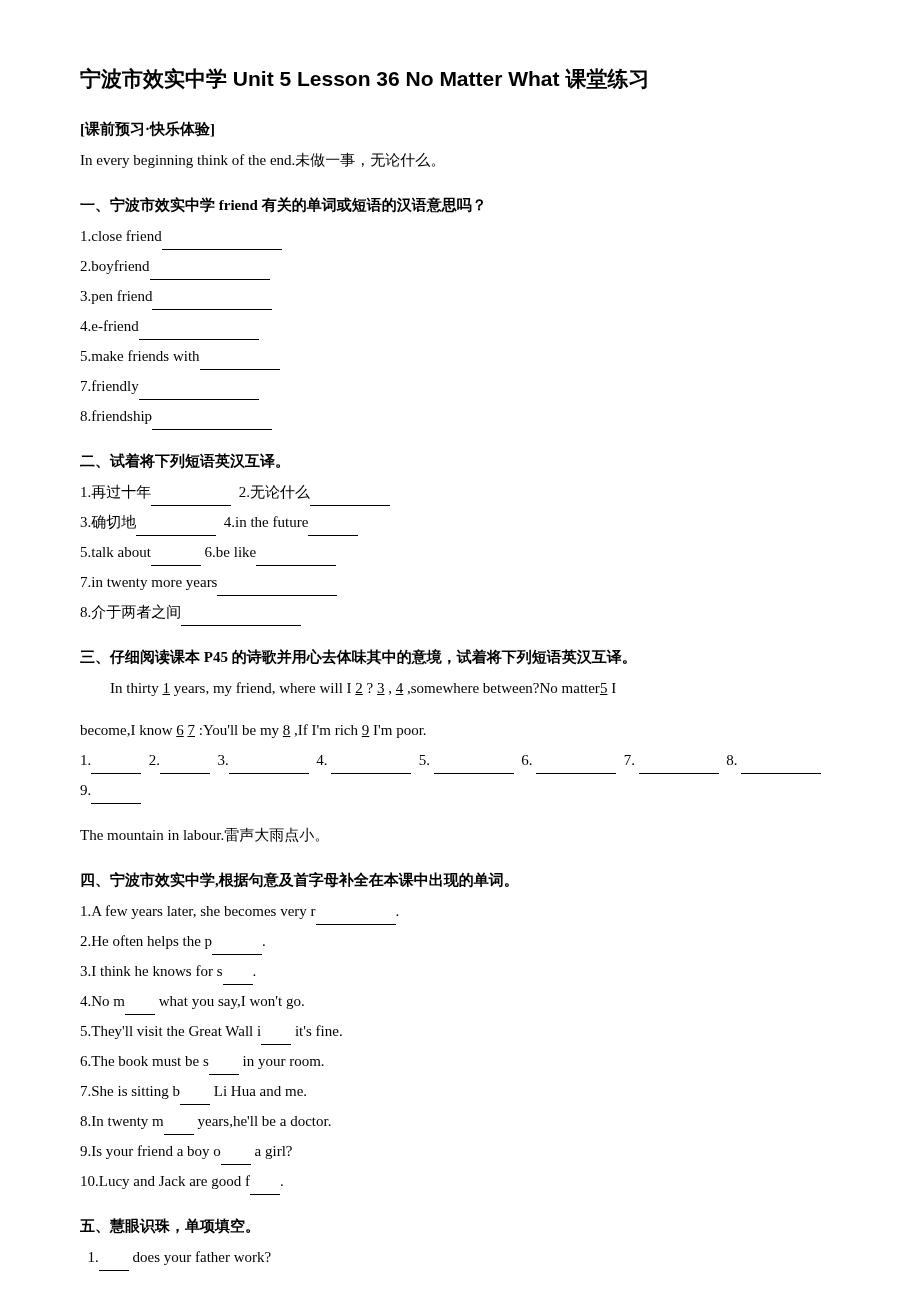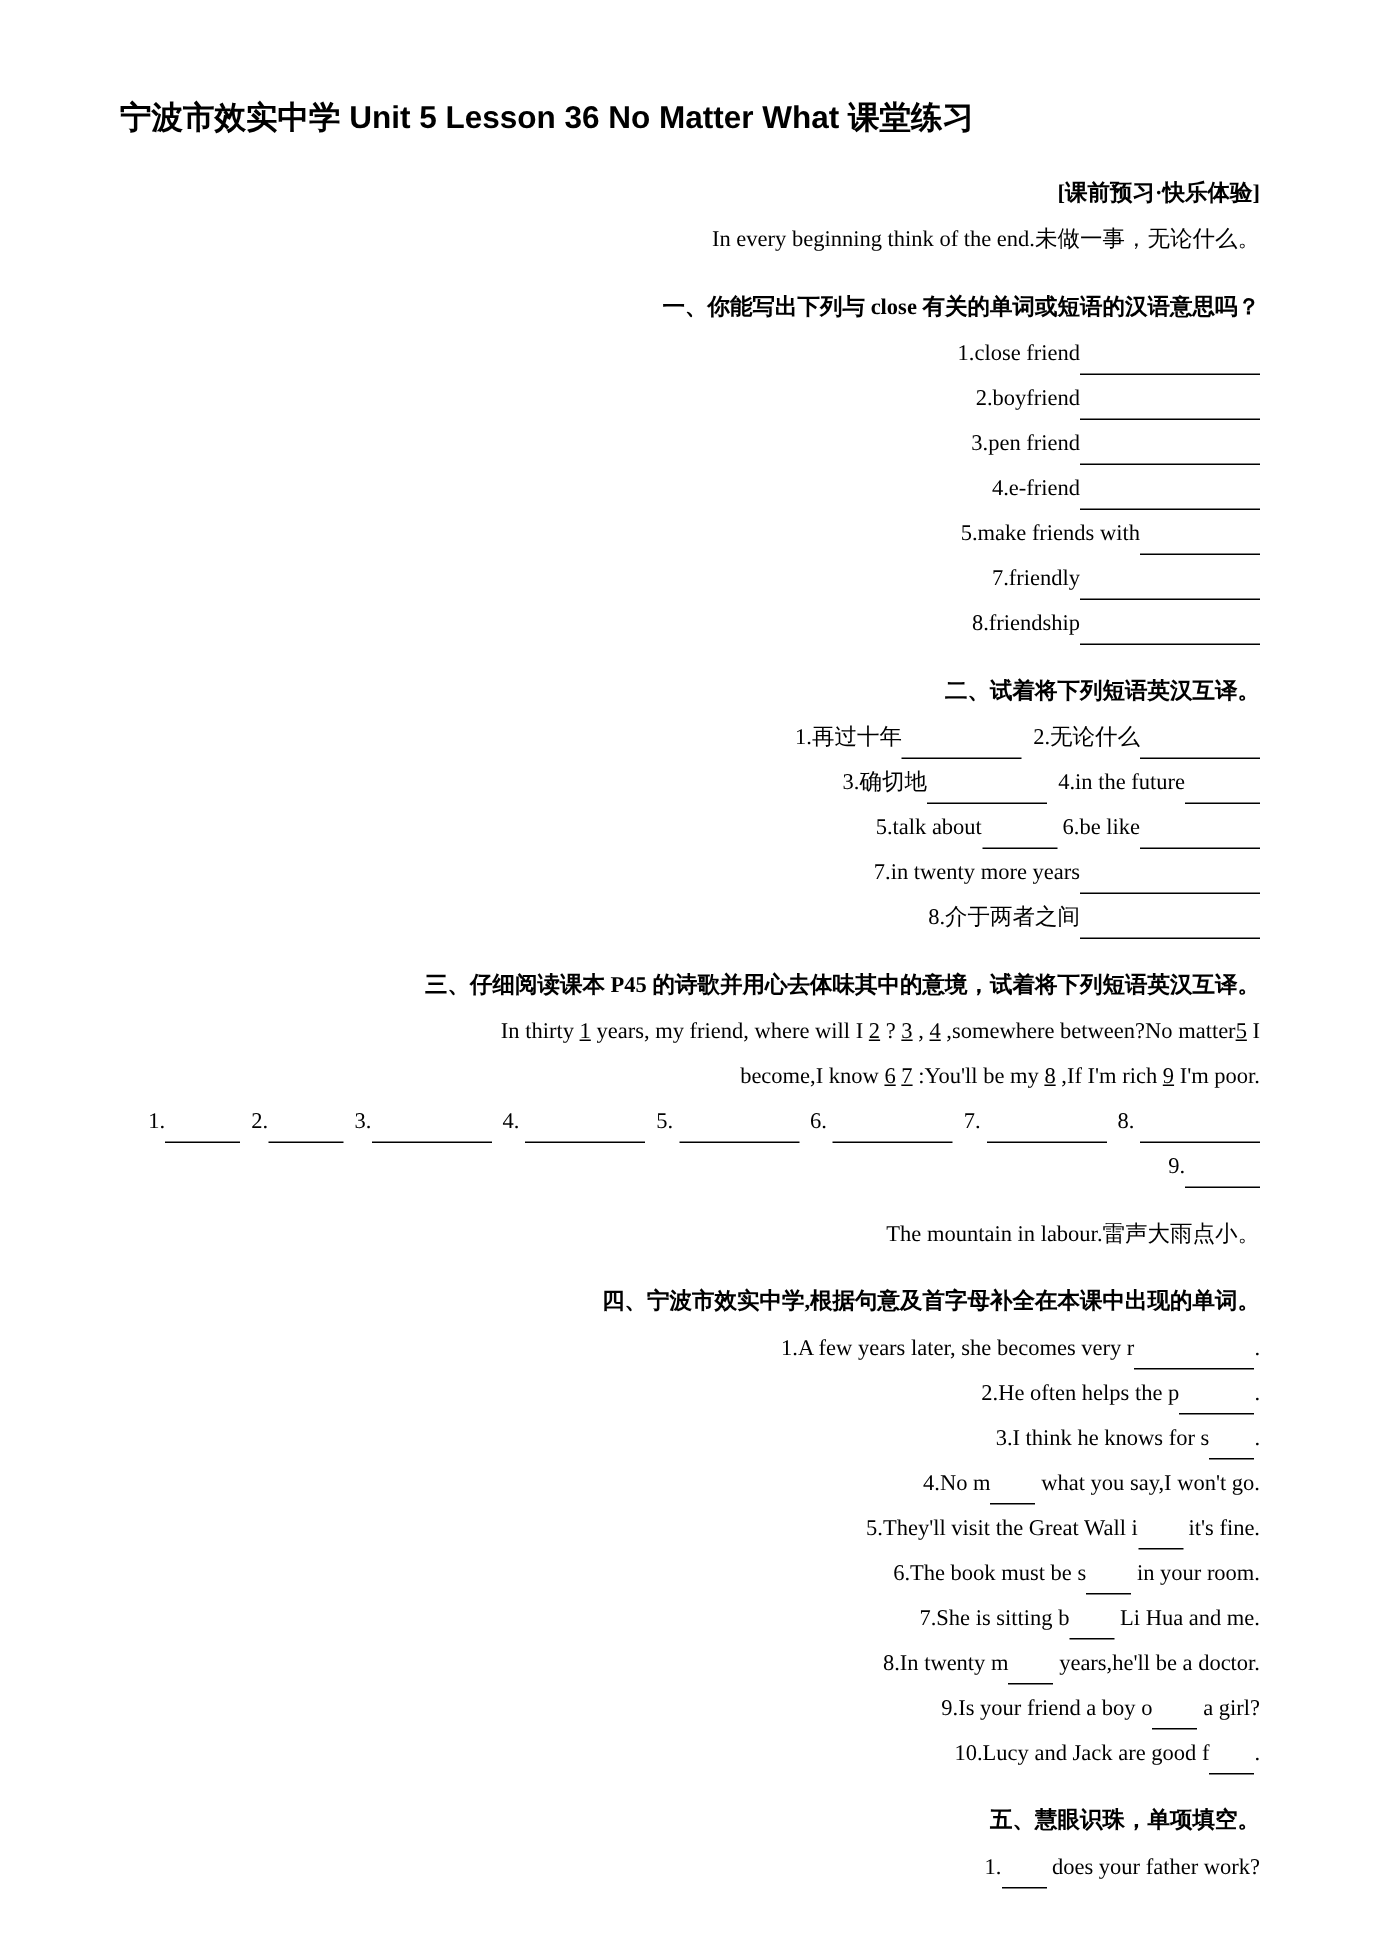--- a/index.html
+++ b/index.html
@@ -53,42 +53,41 @@
     }
     .underline-lg {
       display: inline-block;
       border-bottom: 1px solid #000;
       min-width: 120px;
       height: 1.2em;
       vertical-align: bottom;
     }
     p {
       margin-bottom: 2px;
-      text-align: right;
     }
     .line {
       margin-bottom: 3px;
     }
     .poem-line {
       margin-left: 2em;
-      margin-bottom: 3px;
+      margin-bottom: 15px;
     }
   </style>
 </head>
 <body>
 
 <h1>宁波市效实中学 Unit 5 Lesson 36 No Matter What 课堂练习</h1>
 
 <div class="section">
   <p class="section-header">[课前预习·快乐体验]</p>
   <p>In every beginning think of the end.未做一事，无论什么。</p>
 </div>
 
 <div class="section">
-  <p class="section-header">一、你能写出下列与 close 有关的单词或短语的汉语意思吗？</p>
+  <p class="section-header">一、宁波市效实中学 friend 有关的单词或短语的汉语意思吗？</p>
   <p class="line">1.close friend<span class="underline-lg"></span></p>
   <p class="line">2.boyfriend<span class="underline-lg"></span></p>
   <p class="line">3.pen friend<span class="underline-lg"></span></p>
   <p class="line">4.e-friend<span class="underline-lg"></span></p>
   <p class="line">5.make friends with<span class="underline"></span></p>
   <p class="line">7.friendly<span class="underline-lg"></span></p>
   <p class="line">8.friendship<span class="underline-lg"></span></p>
 </div>
 
 <div class="section">

